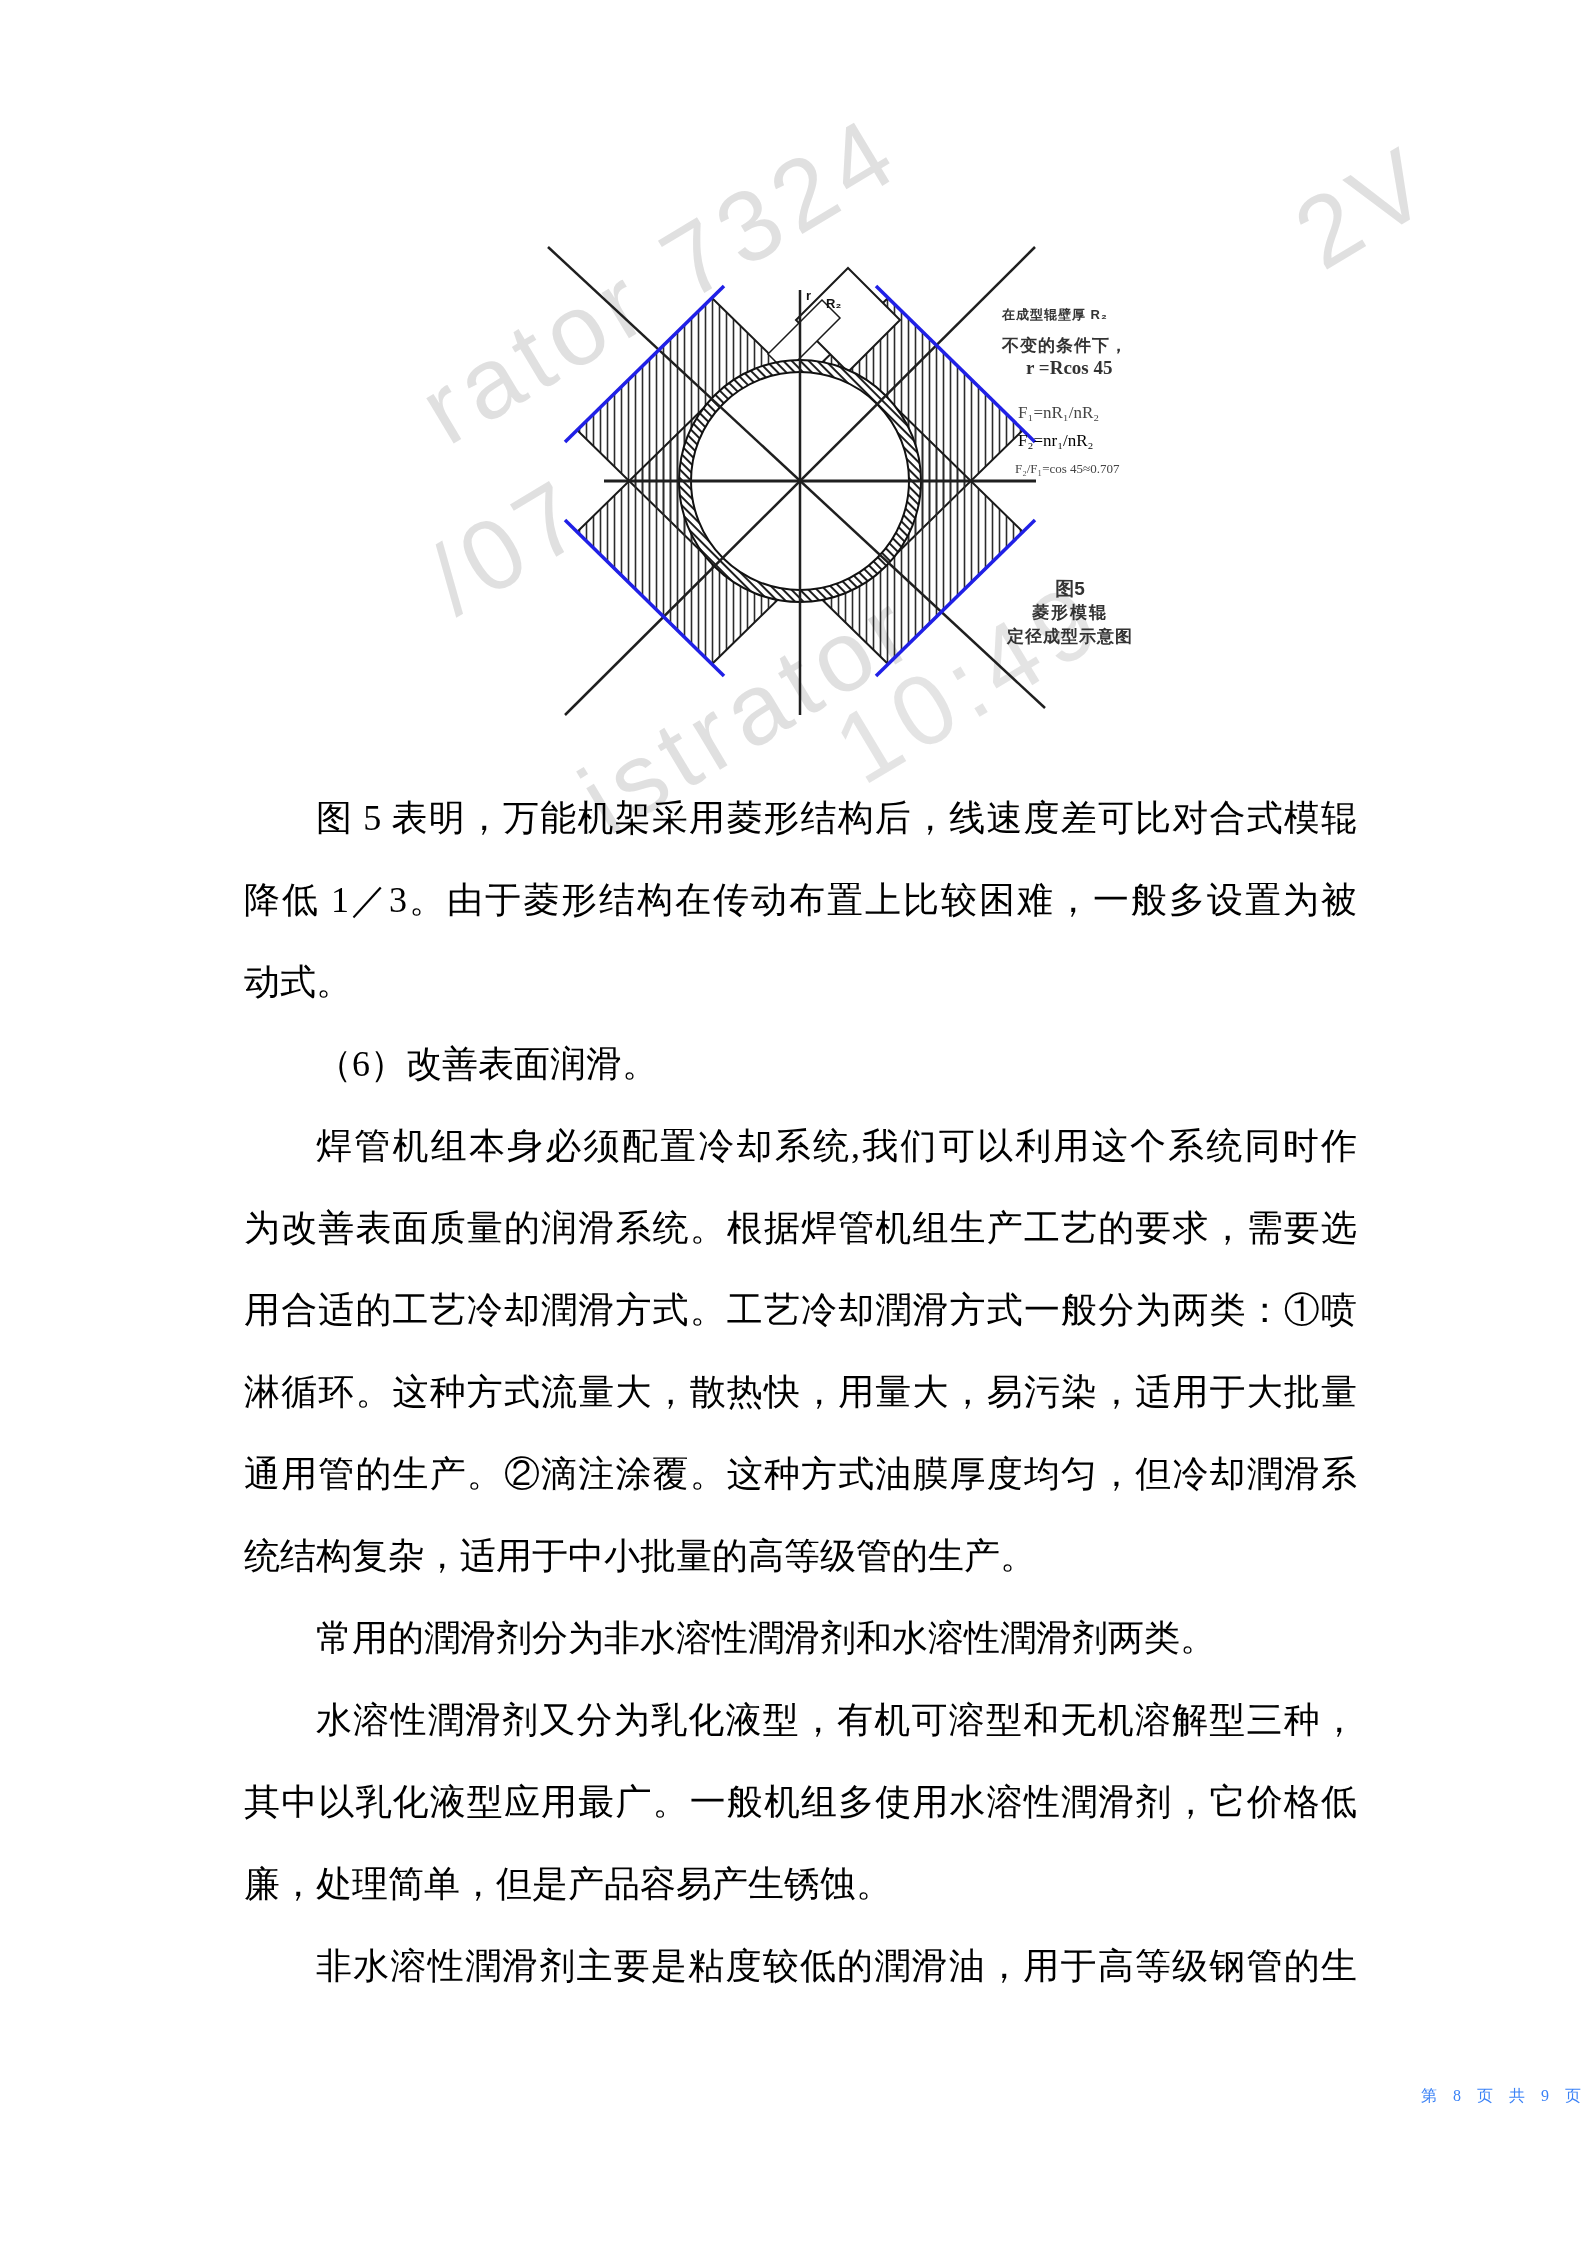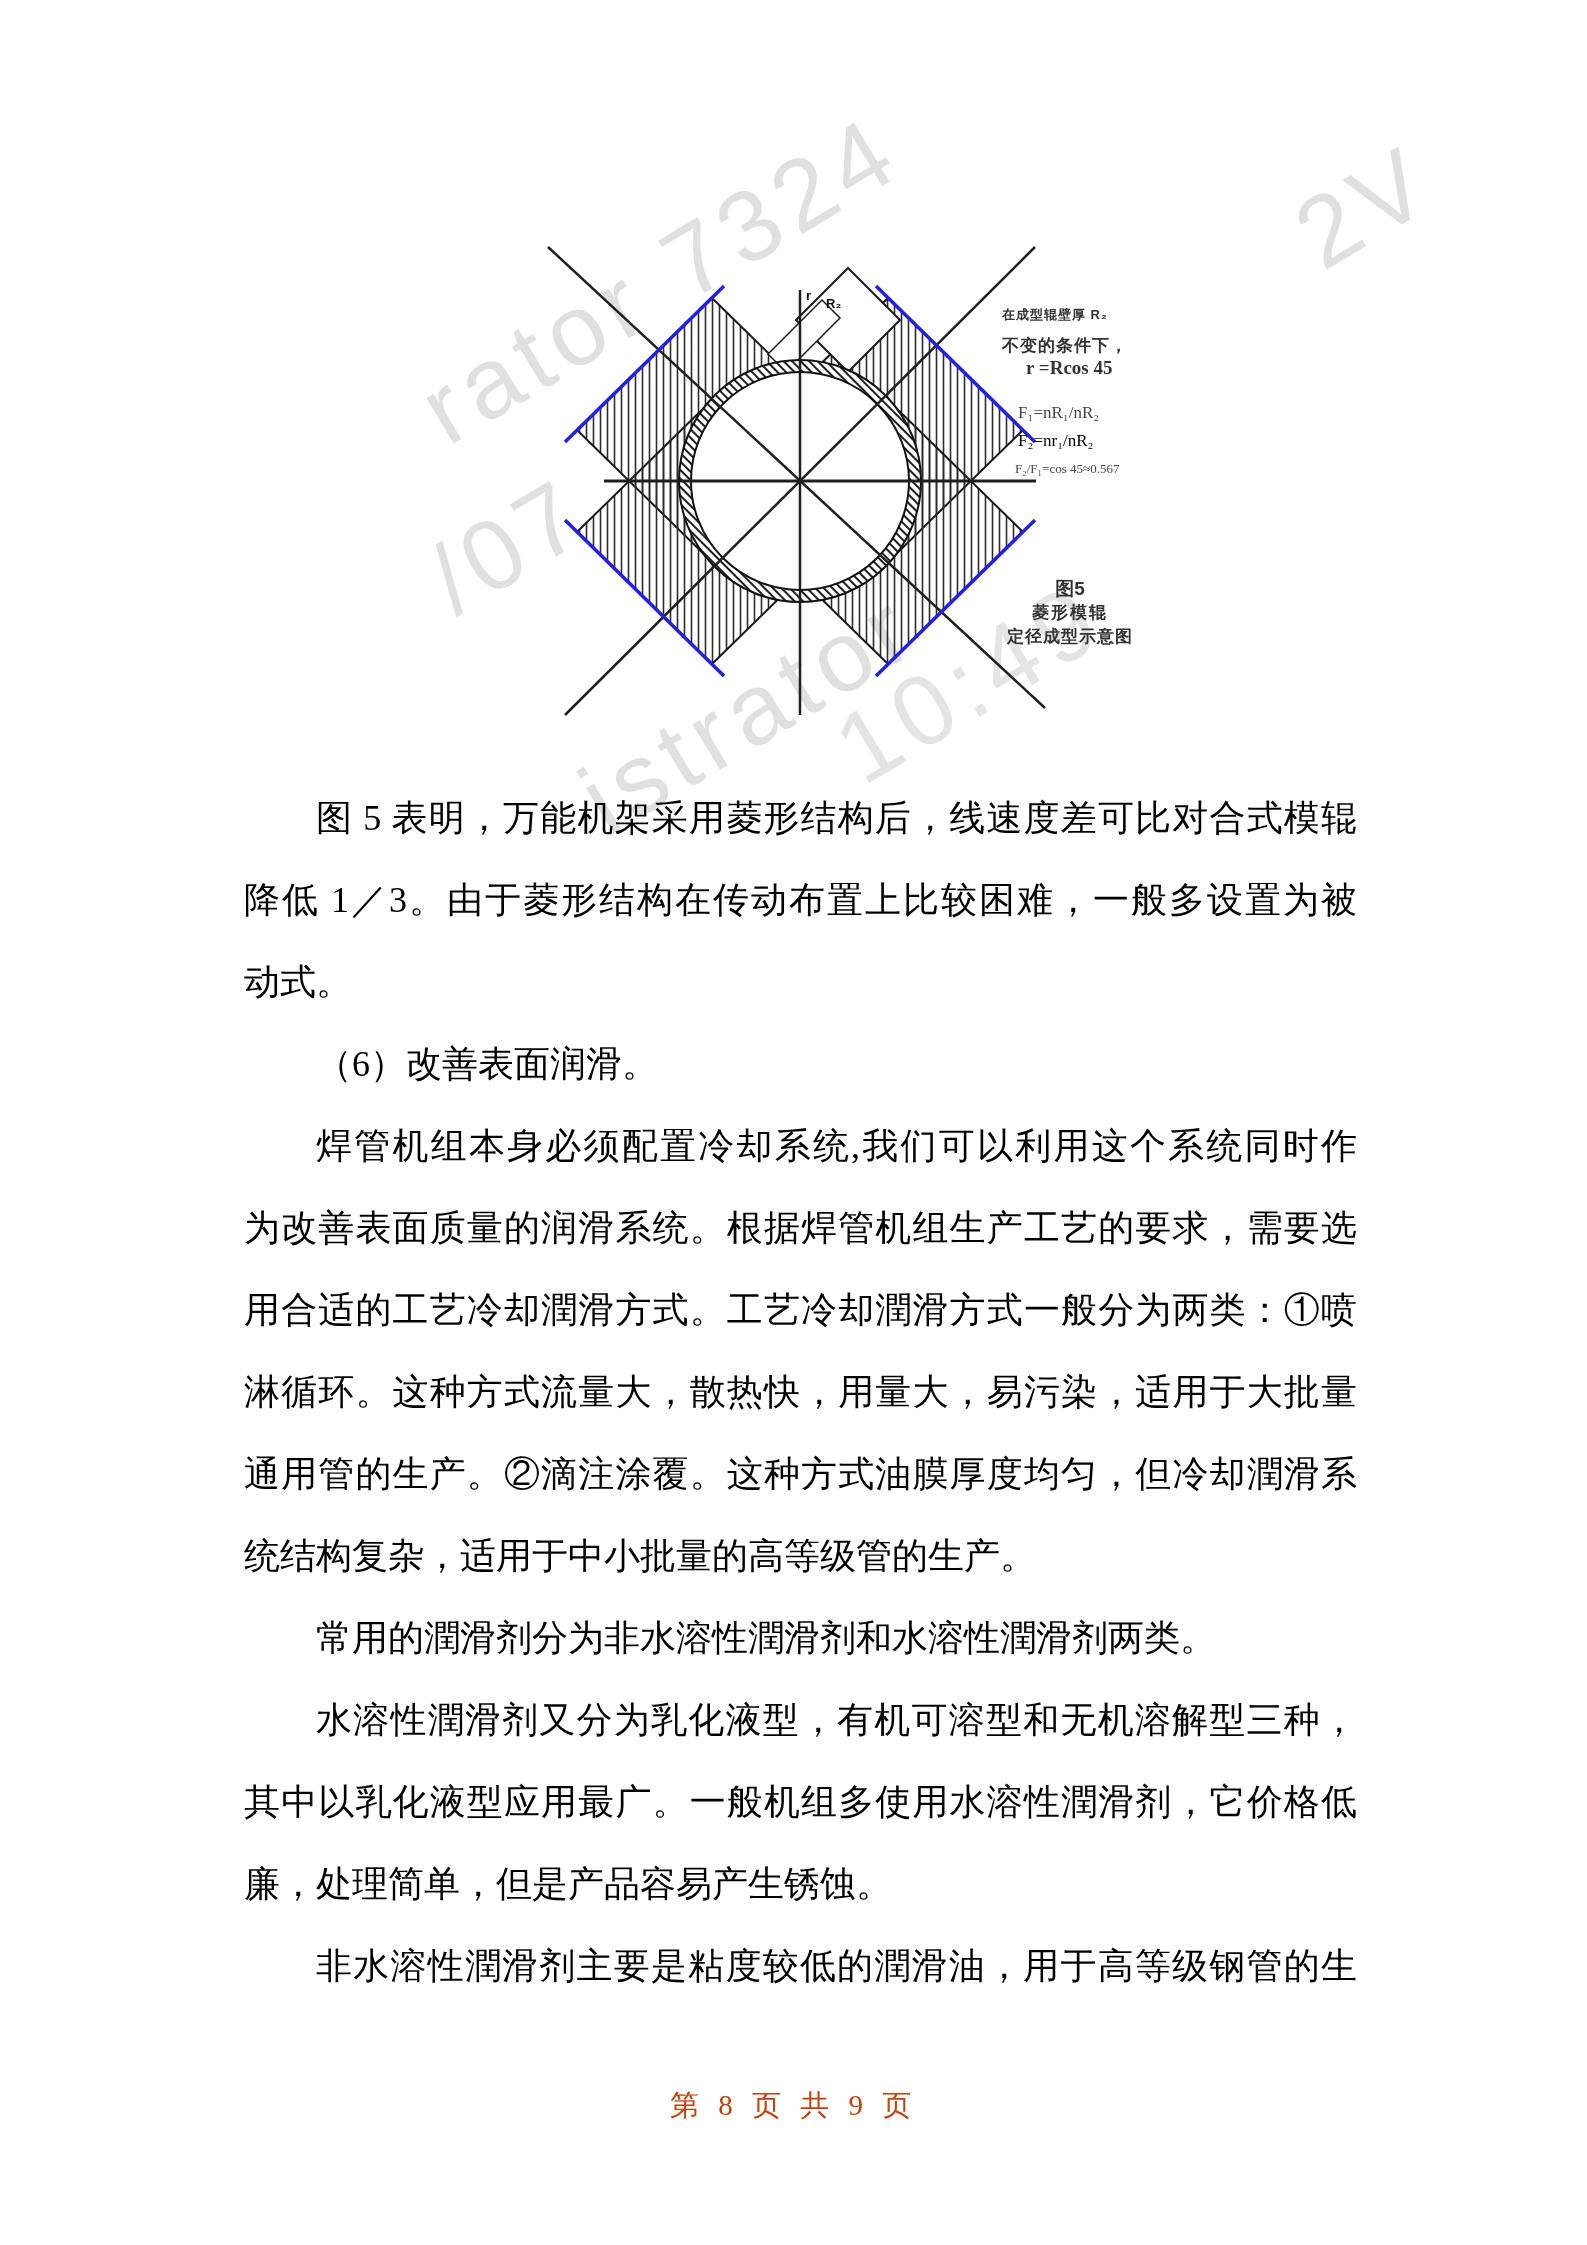--- a/index.html
+++ b/index.html
@@ -48,22 +48,22 @@
     position:absolute;left:244px;top:793px;width:1113px;z-index:4;
   }
   .bodytext p{
     margin:0;height:82px;font-size:36px;line-height:50px;color:#000;
     text-align:left;white-space:nowrap2;
   }
   .bodytext p.jf{text-align:justify;text-align-last:justify;}
   .bodytext p.indent{text-indent:72px;}
   
   .footer{
-    position:absolute;left:0;top:2086px;width:1587px;text-align:center;z-index:4;
-    font-size:29px;letter-spacing:6px;color:#c2410c;
+    position:absolute;left:0;top:2086px;width:1587px;text-align:right;z-index:4;
+    font-size:16px;letter-spacing:6px;color:#3b82f6;
   }
 </style>
 </head>
 <body>
 
 <div class="wm wmA">rator 7324</div>
 <div class="wm wmB">2V</div>
 <div class="wm wmC">/07</div>
 <div class="wm wmD">istrator</div>
 <div class="wm wmE">10:49</div>
@@ -116,21 +116,21 @@
       <text x="446" y="168">R₂</text>
     </g>
   </svg>
 </div>
 
 <div class="fig-note note1">在成型辊壁厚 R₂</div>
 <div class="fig-note note2">不变的条件下，</div>
 <div class="fig-note noteR">r =Rcos 45</div>
 <div class="fig-note f1">F₁=nR₁/nR₂</div>
 <div class="fig-note f2">F₂=nr₁/nR₂</div>
-<div class="fig-note fr">F₂/F₁=cos 45≈0.567</div>
+<div class="fig-note fr">F₂/F₁=cos 45≈0.707</div>
 
 <div class="figcap cap1">图5</div>
 <div class="figcap cap2">菱形模辊</div>
 <div class="figcap cap3">定径成型示意图</div>
 
 <div class="bodytext">
   <p class="indent jf">图 5 表明，万能机架采用菱形结构后，线速度差可比对合式模辊</p>
   <p class="jf">降低 1／3。由于菱形结构在传动布置上比较困难，一般多设置为被</p>
   <p>动式。</p>
   <p class="indent">（6）改善表面润滑。</p>

